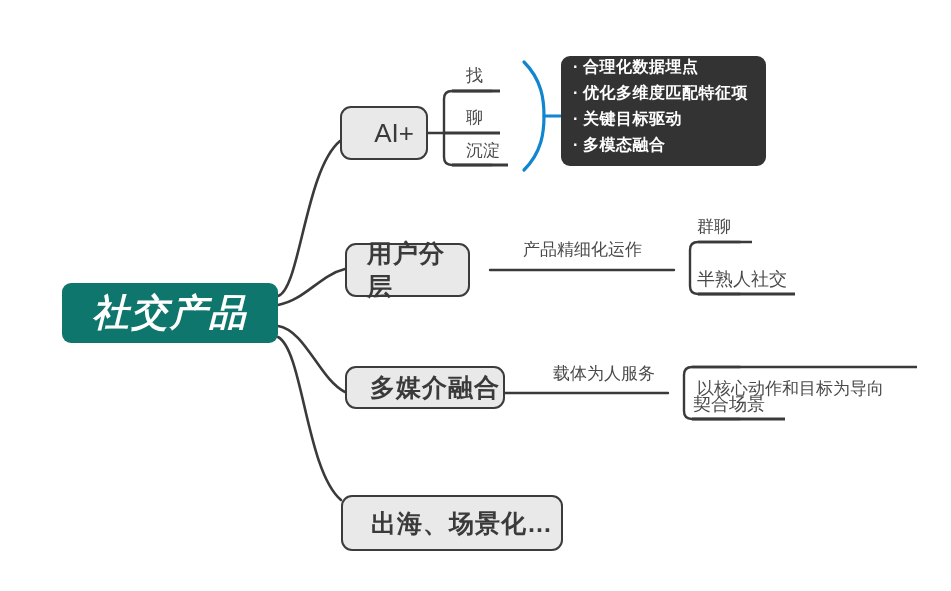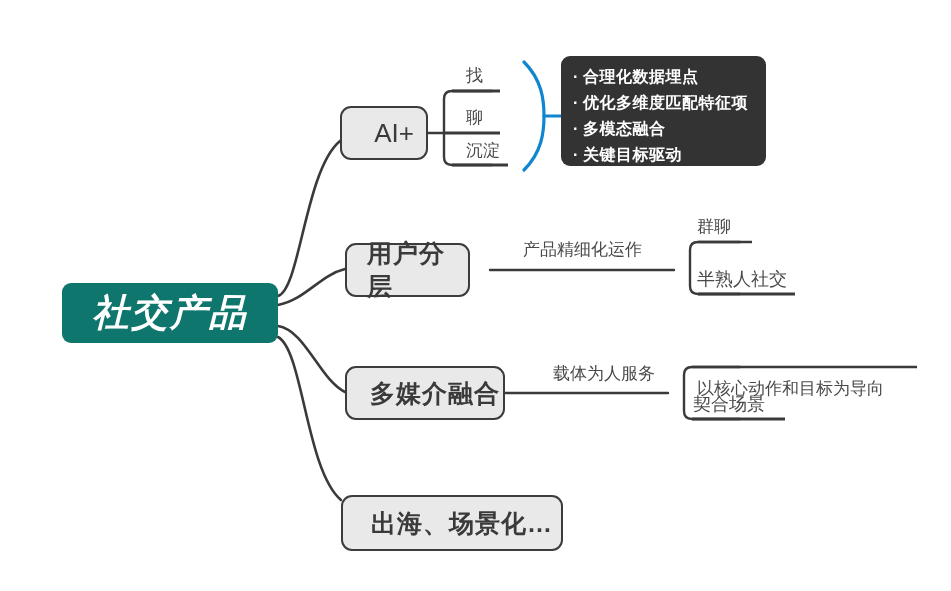--- a/index.html
+++ b/index.html
@@ -59,21 +59,21 @@
   }
   .dark-card {
     position: absolute;
     box-sizing: border-box;
     background: #333333;
     border-radius: 9px;
     color: #ffffff;
     padding: 17px 14px 8px 12px;
     display: flex;
     flex-direction: column;
-    justify-content: center;
+    justify-content: flex-end;
   }
   .dark-card .line {
     font-size: 16px;
     font-weight: bold;
     line-height: 26px;
     white-space: nowrap;
     letter-spacing: 0.5px;
   }
   .dark-card .line .dot {
     display: inline-block;
@@ -147,40 +147,40 @@
   <div class="leaf sz-sm" style="left:466px; top:106px;">
     <span>聊</span>
   </div>
   <div class="leaf sz-sm" style="left:466px; top:139px;">
     <span>沉淀</span>
   </div>
 
   <div class="dark-card" style="left:561px; top:56px; width:205px; height:110px;">
     <div class="line"><span class="dot">·</span><span>合理化数据埋点</span></div>
     <div class="line"><span class="dot">·</span><span>优化多维度匹配特征项</span></div>
+    <div class="line"><span class="dot">·</span><span>关键目标驱动</span></div>
     <div class="line"><span class="dot">·</span><span>多模态融合</span></div>
-    <div class="line"><span class="dot">·</span><span>关键目标驱动</span></div>
   </div>
 
   <div class="node branch-node" style="left:345px; top:243px; width:125px; height:54px;">
     <span>用户分层</span>
   </div>
 
   <div class="edge-label" style="left:523px; top:238px;">
     <span>产品精细化运作</span>
   </div>
 
   <div class="leaf sz-sm" style="left:697px; top:215px;">
     <span>群聊</span>
   </div>
   <div class="leaf sz-md" style="left:697px; top:267px;">
     <span>半熟人社交</span>
   </div>
 
-  <div class="node branch-node" style="left:345px; top:366px; width:160px; height:54px;">
+  <div class="node branch-node" style="left:345px; top:366px; width:160px; height:43px;">
     <span>多媒介融合</span>
   </div>
 
   <div class="edge-label" style="left:553px; top:362px;">
     <span>载体为人服务</span>
   </div>
 
   <div class="leaf sz-sm" style="left:697px; top:340px;margin-top:37px;">
     <span>以核心动作和目标为导向</span>
   </div>

